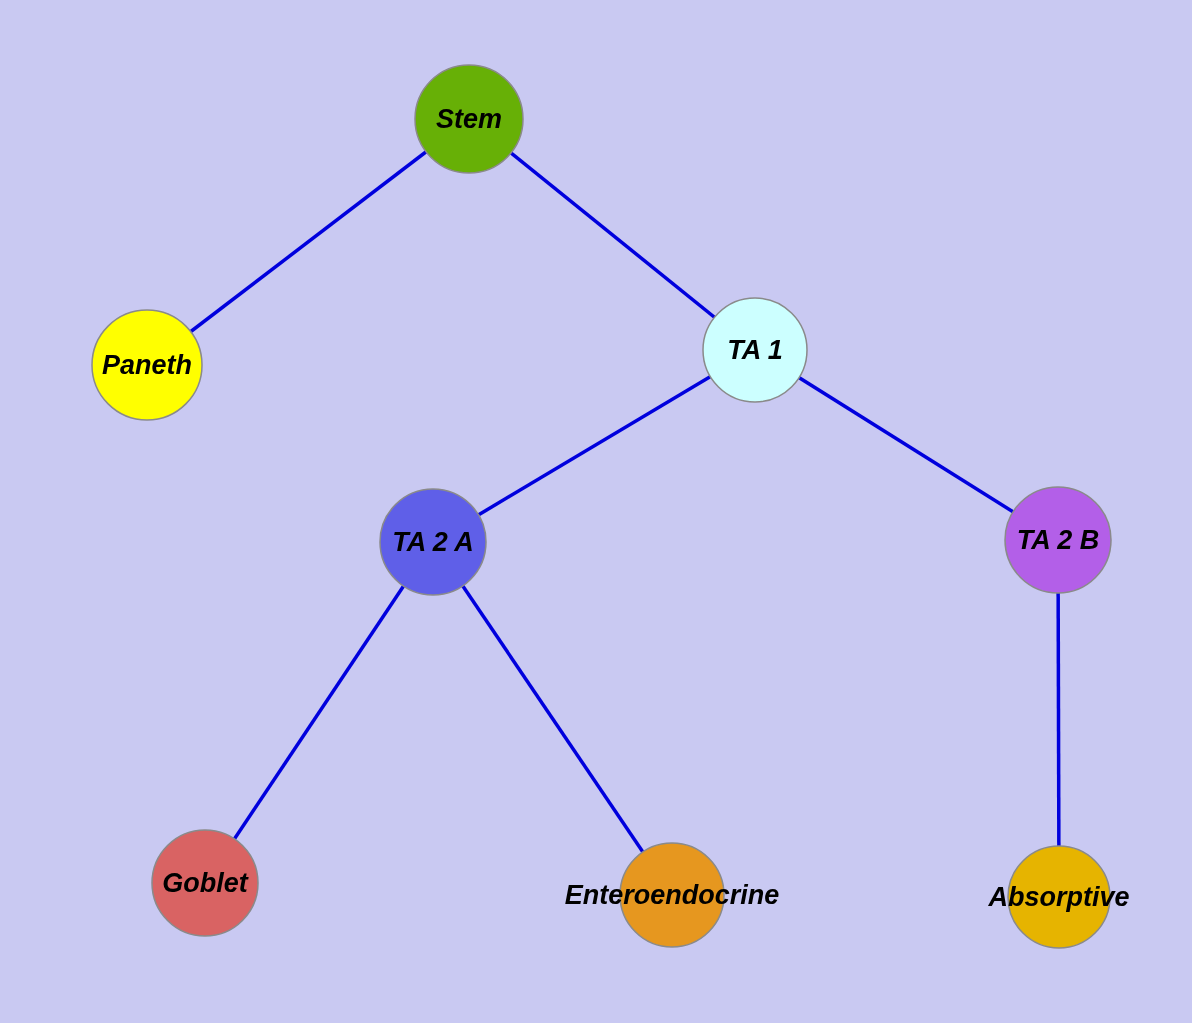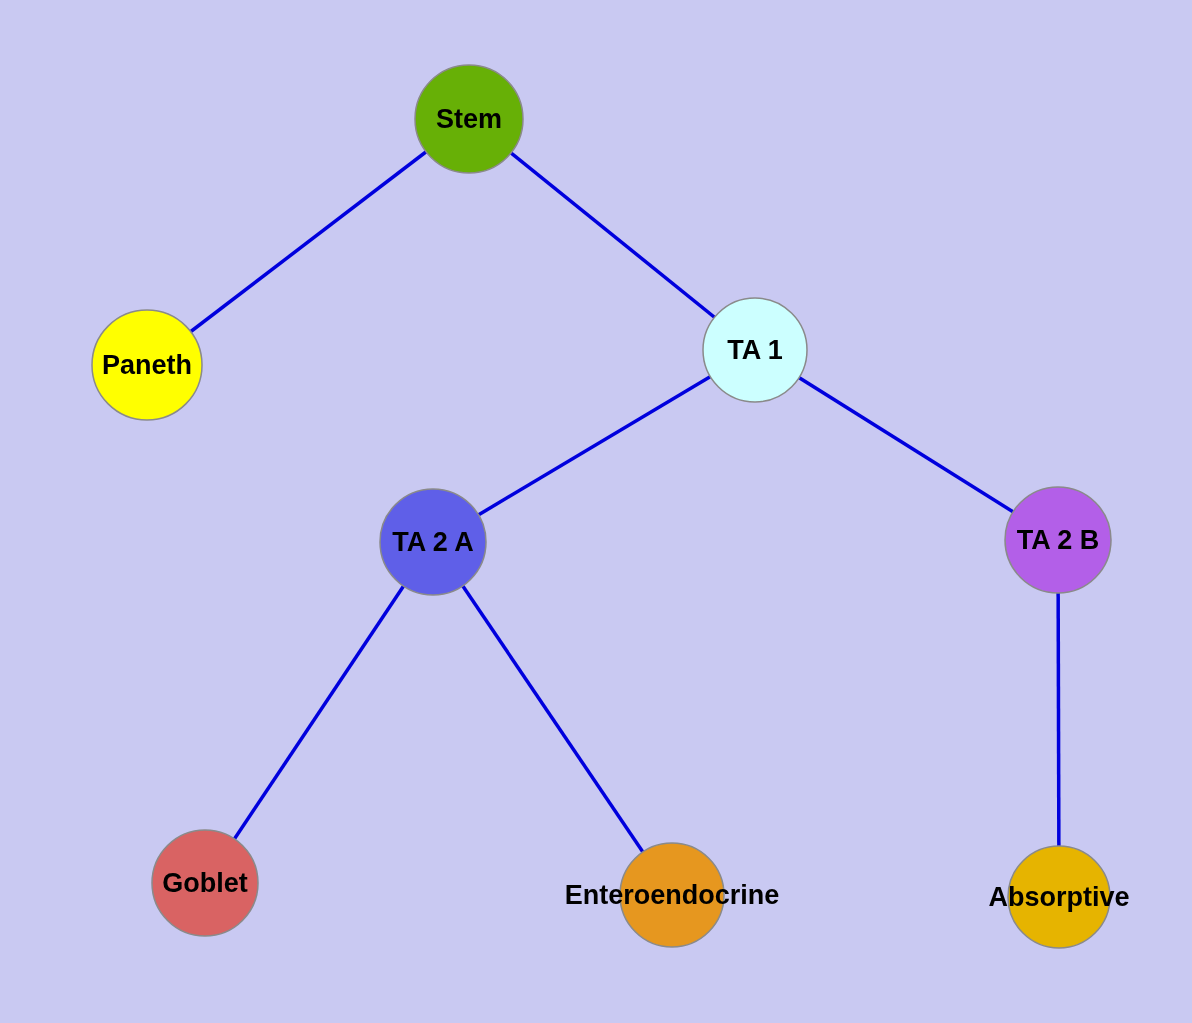--- a/index.html
+++ b/index.html
@@ -9,20 +9,21 @@
   body {
     font-family: "Liberation Sans", sans-serif;
     width: 1192px;
     height: 1023px;
     overflow: hidden;
   }
   #canvas {
     width: 1192px;
     height: 1023px;
     position: relative;
+    font-style: italic;
   }
   svg {
     display: block;
   }
   .node-label {
     font-family: "Liberation Sans", sans-serif;
     font-weight: bold;
     font-size: 27px;
   }
 </style>

